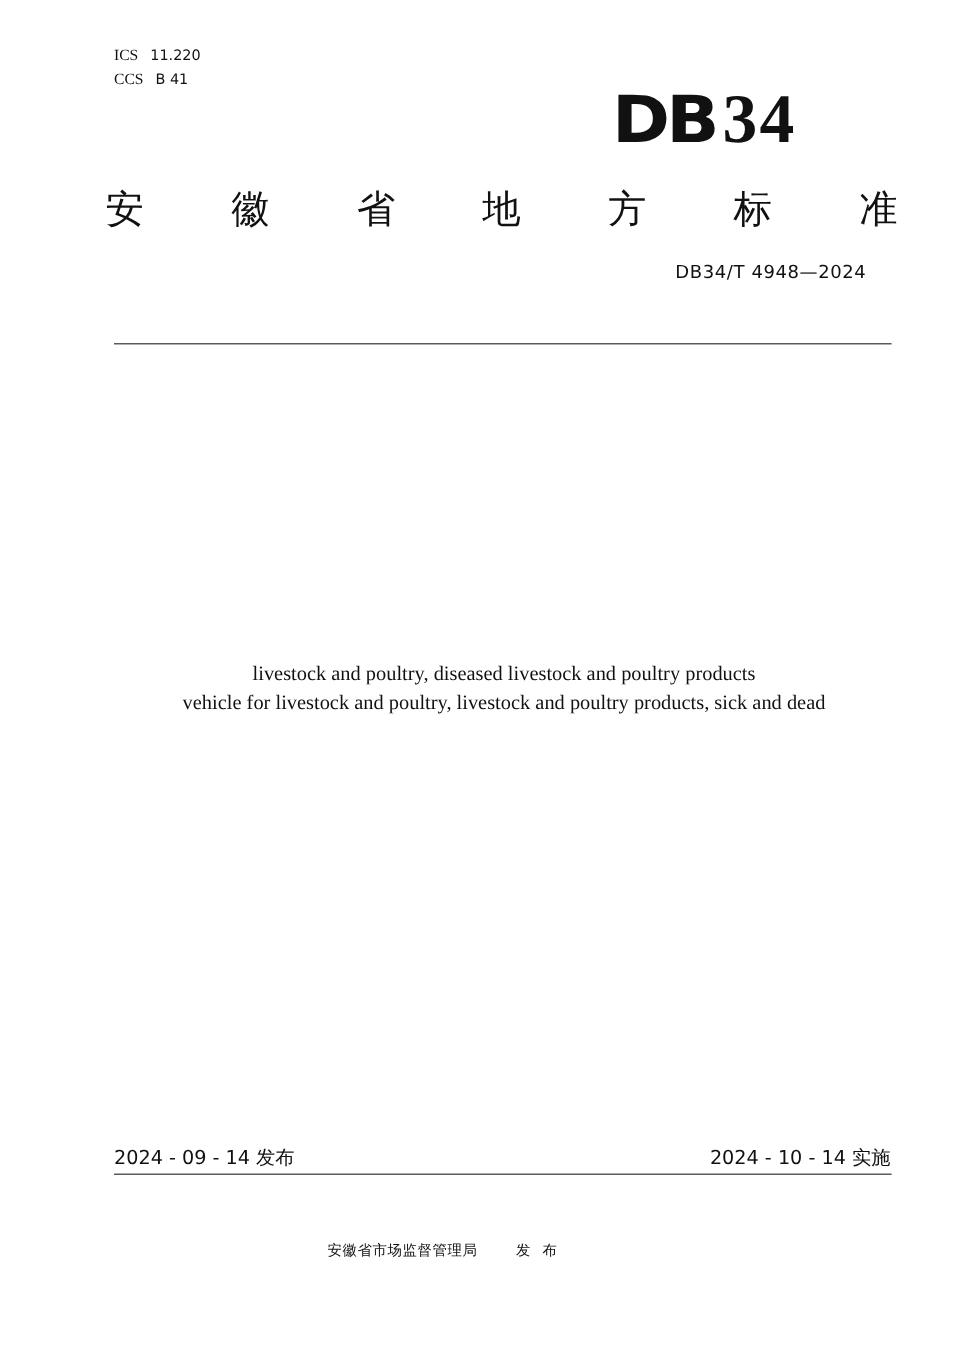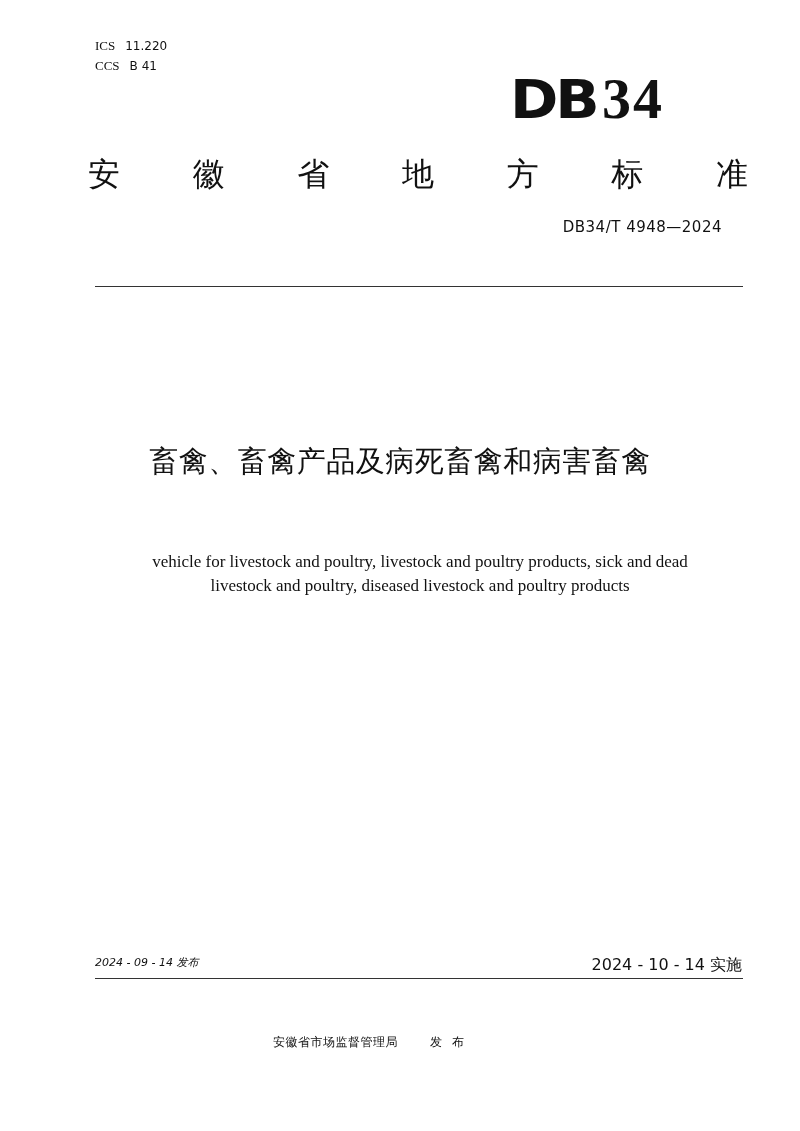--- a/index.html
+++ b/index.html
@@ -8,21 +8,21 @@
   .ics { left:95px; top:36px; font-size:13px; font-family:"Liberation Serif", serif; line-height:20px; }
   .ics .code { font-family:"DejaVu Sans", sans-serif; font-size:12px; margin-left:10px; }
   .logo { left:510px; top:70px; width:180px; height:60px;text-align:right; }
   .logo .db { position:absolute; left:0; top:0; font-family:"DejaVu Sans", sans-serif; font-weight:900; font-size:54px; letter-spacing:-3px; line-height:60px; transform:scaleX(1.08); transform-origin:left; }
   .logo .num { position:absolute; left:92px; top:-2px; font-family:"Liberation Serif", serif; font-weight:700; font-size:58px; line-height:62px; letter-spacing:2px; }
   .std-title { left:88px; top:152px; width:660px; display:flex; justify-content:space-between; font-size:32px; line-height:44px; }
   .std-no { right:78px; top:218px; font-size:15px; font-family:"DejaVu Sans", sans-serif; letter-spacing:0.5px; }
   .rule-top { left:95px; top:286px; width:648px; height:0; border-top:1.5px solid #333; }
   .cn-title { left:80px; top:440px; width:640px; text-align:center; font-size:29px; line-height:42px; letter-spacing:0.5px; }
   .en-title { left:80px; top:550px; width:680px; text-align:center; font-family:"Liberation Serif", serif; font-size:17px; line-height:24px; }
-  .date-pub { left:95px; top:955px; font-size:11px;font-style:italic; }
+  .date-pub { left:95px; top:955px; font-size:16px; }
   .date-eff { right:58px; top:955px; font-size:16px; }
   .rule-bottom { left:95px; top:978px; width:648px; height:0; border-top:1.5px solid #333; }
   .issuer { left:273px; top:1034px; font-size:12px; letter-spacing:0.5px; }
   .issuer .act { margin-left:32px; letter-spacing:10px; }
 </style>
 </head>
 <body>
 
 <div class="abs ics">
   <div>
@@ -46,26 +46,25 @@
   <span>方</span>
   <span>标</span>
   <span>准</span>
 </div>
 
 <div class="abs std-no">DB34/T 4948—2024</div>
 
 <div class="abs rule-top"></div>
 
 <div class="abs cn-title">
-  <div>畜禽、畜禽产品及病死畜禽和病害畜禽</div>
 </div>
 
 <div class="abs en-title">
+  <div>livestock and poultry, diseased livestock and poultry products</div>
   <div>vehicle for livestock and poultry, livestock and poultry products, sick and dead</div>
-  <div>livestock and poultry, diseased livestock and poultry products</div>
 </div>
 
 <div class="abs date-pub">2024 - 09 - 14 发布</div>
 <div class="abs date-eff">2024 - 10 - 14 实施</div>
 
 <div class="abs rule-bottom"></div>
 
 <div class="abs issuer">
   <span>安徽省市场监督管理局</span><span class="act">发布</span>
 </div>

